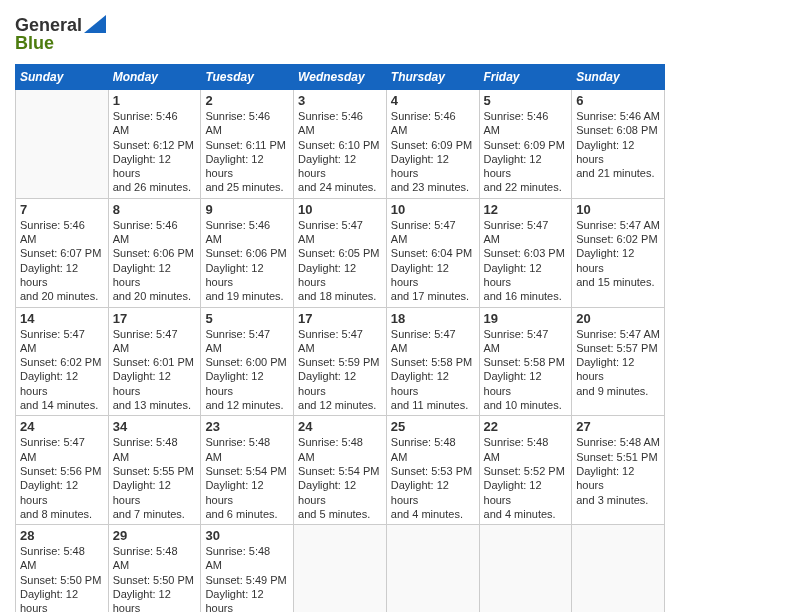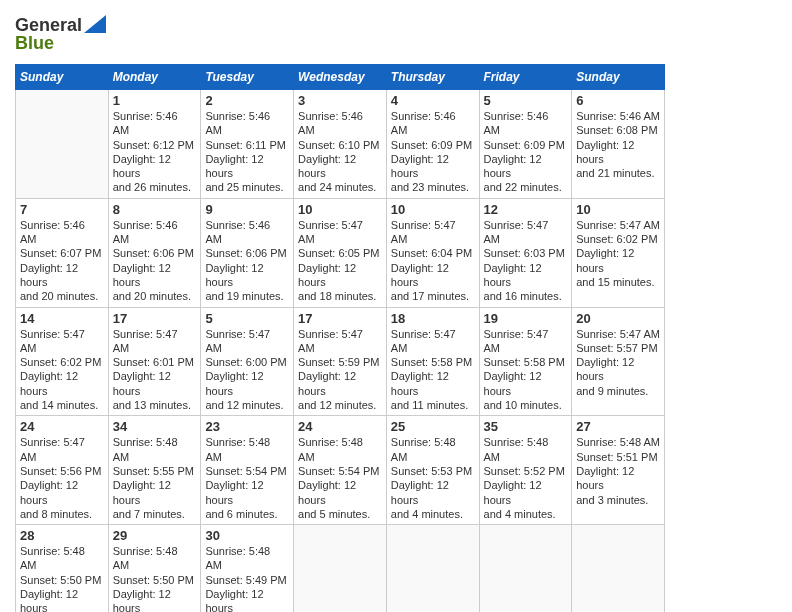--- a/index.html
+++ b/index.html
@@ -293,21 +293,21 @@
 and 5 minutes.</div>
           </td>
           <td>
             <span class="day-number">25</span>
             <div class="day-info" style="white-space: pre-line;">Sunrise: 5:48 AM
 Sunset: 5:53 PM
 Daylight: 12 hours
 and 4 minutes.</div>
           </td>
           <td>
-            <span class="day-number">35</span>
+            <span class="day-number">22</span>
             <div class="day-info" style="white-space: pre-line;">Sunrise: 5:48 AM
 Sunset: 5:52 PM
 Daylight: 12 hours
 and 4 minutes.</div>
           </td>
           <td>
             <span class="day-number">27</span>
             <div class="day-info" style="white-space: pre-line;">Sunrise: 5:48 AM
 Sunset: 5:51 PM
 Daylight: 12 hours

